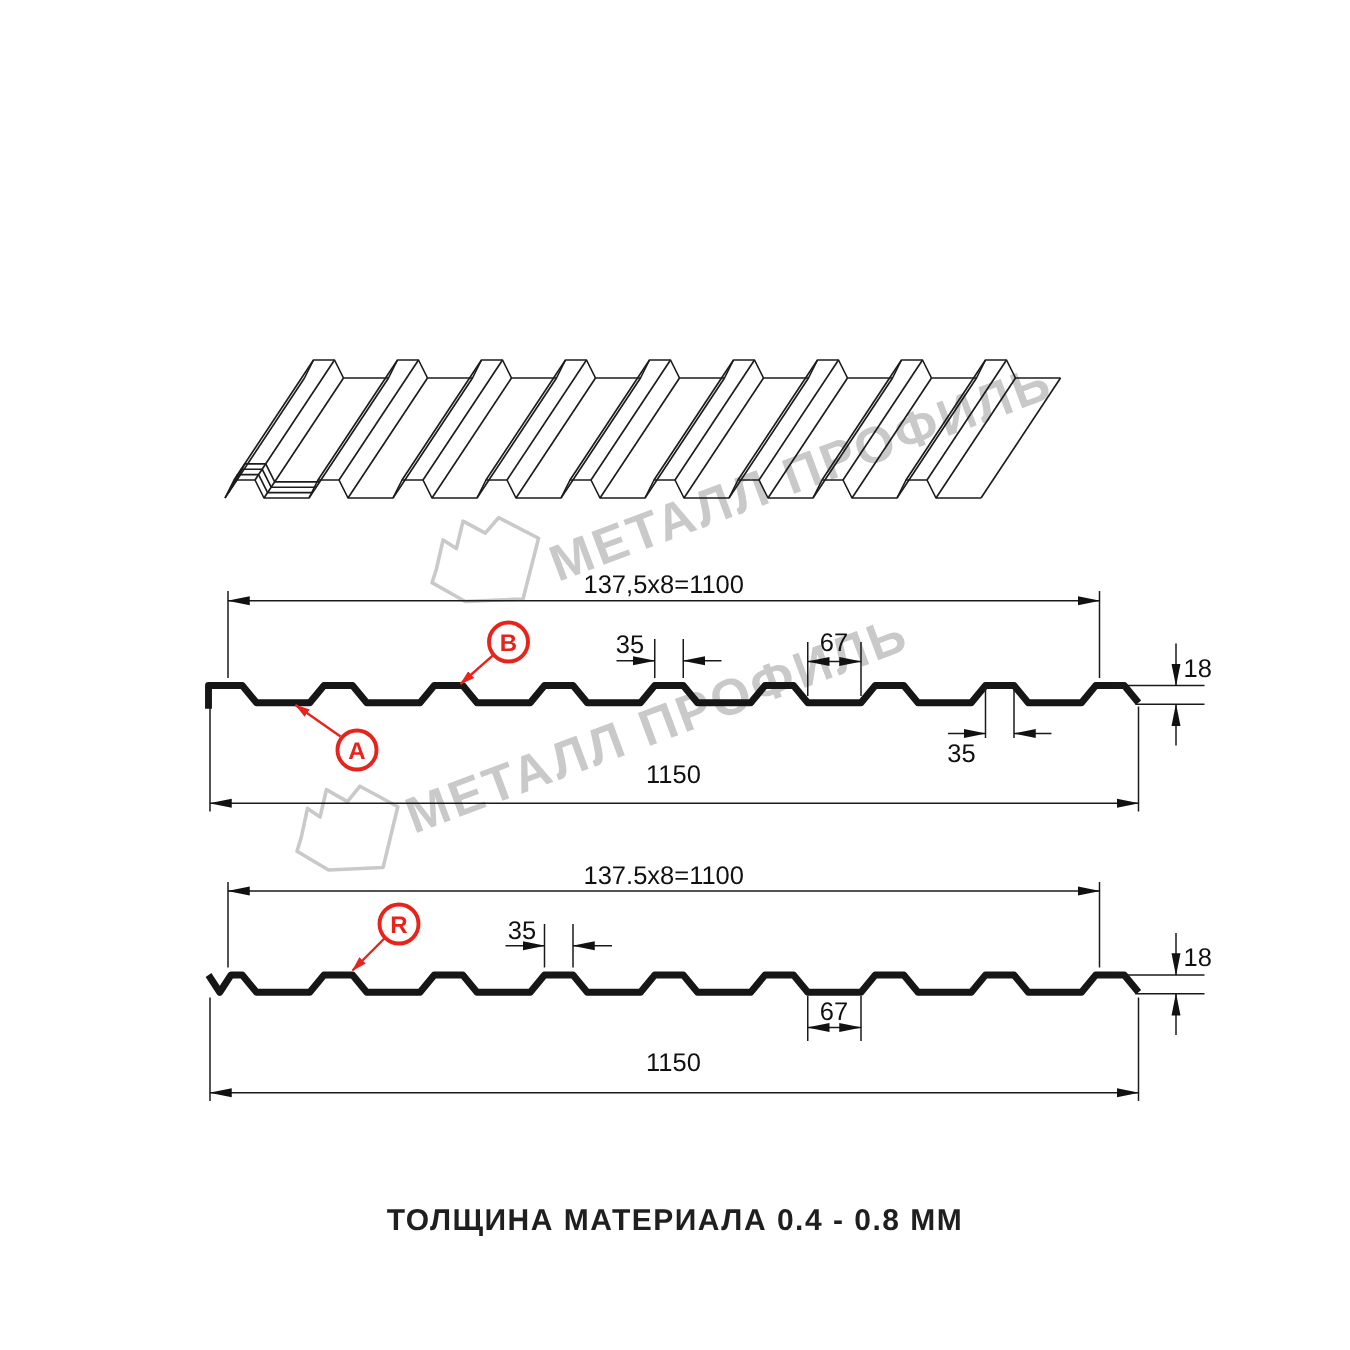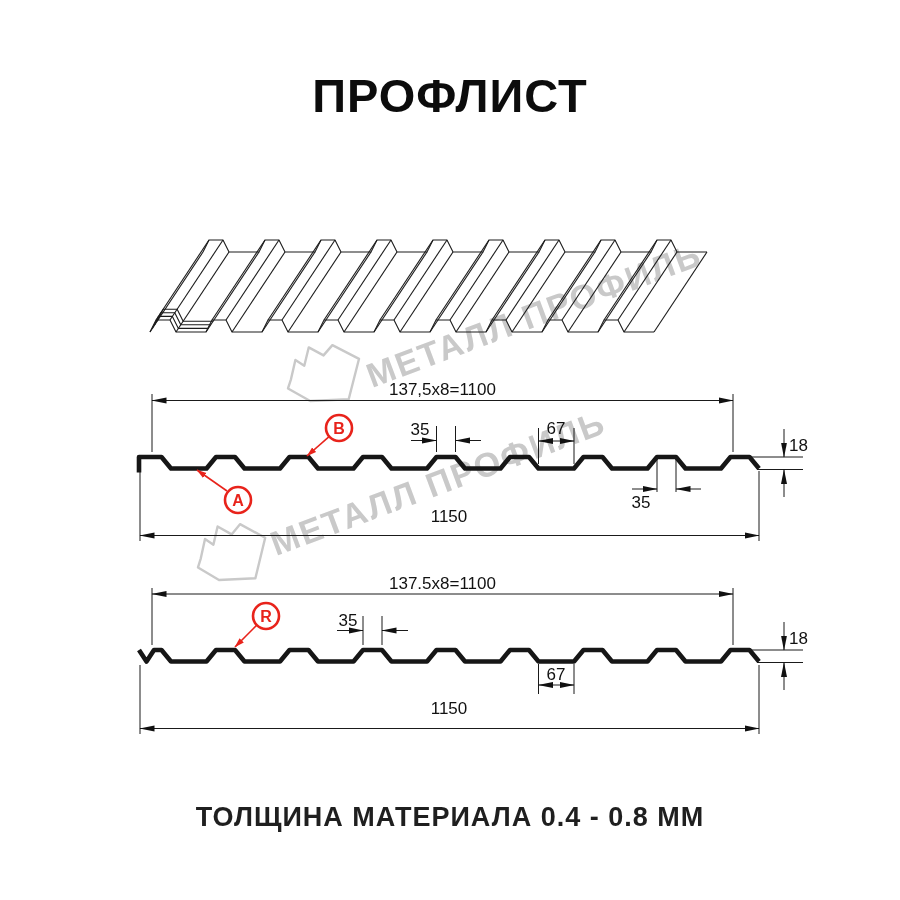--- a/index.html
+++ b/index.html
@@ -3,31 +3,30 @@
 <meta charset="utf-8">
 <style>
   html,body{margin:0;padding:0;background:#ffffff;}
   #page{position:relative;width:900px;height:900px;background:#ffffff;overflow:hidden;
         font-family:"Liberation Sans", sans-serif;}
   .title{position:absolute;top:72px;left:0;right:0;text-align:center;
          font-size:47px;font-weight:bold;letter-spacing:1px;color:#0c0c0c;line-height:1;}
   .subtitle{position:absolute;top:130px;left:0;right:0;text-align:center;
          font-size:25px;font-weight:normal;letter-spacing:1px;color:#1c1c1c;line-height:1;}
   .footer-note{position:absolute;top:804px;left:0;right:0;text-align:center;
-         font-size:27px;font-weight:bold;letter-spacing:1px;color:#1f1f1f;line-height:1;}
+         font-size:20px;font-weight:bold;letter-spacing:1px;color:#1f1f1f;line-height:1;}
   svg{position:absolute;top:0;left:0;}
   .dt{font-family:"Liberation Sans", sans-serif;font-size:17px;fill:#111;}
   .red-letter{font-family:"Liberation Sans", sans-serif;font-size:16px;font-weight:bold;}
   .wm-text{font-family:"Liberation Sans", sans-serif;font-size:34px;font-weight:bold;letter-spacing:2px;}
 </style>
 </head>
 <body>
 
 <div id="page">
-  <div class="title">ПРОФЛИСТ</div>
 
   <svg width="900" height="900" viewBox="0 0 900 900">
     <defs>
       <marker id="arw" orient="auto-start-reverse" markerWidth="16" markerHeight="8" refX="14.5" refY="4" markerUnits="userSpaceOnUse">
         <path d="M0,1 L15,4 L0,7 Z" fill="#111"></path>
       </marker>
       <marker id="arwred" orient="auto" markerWidth="12" markerHeight="8" refX="9.5" refY="4" markerUnits="userSpaceOnUse">
         <path d="M0,1 L10,4 L0,7 Z" fill="#e8231b"></path>
       </marker>
     </defs>

